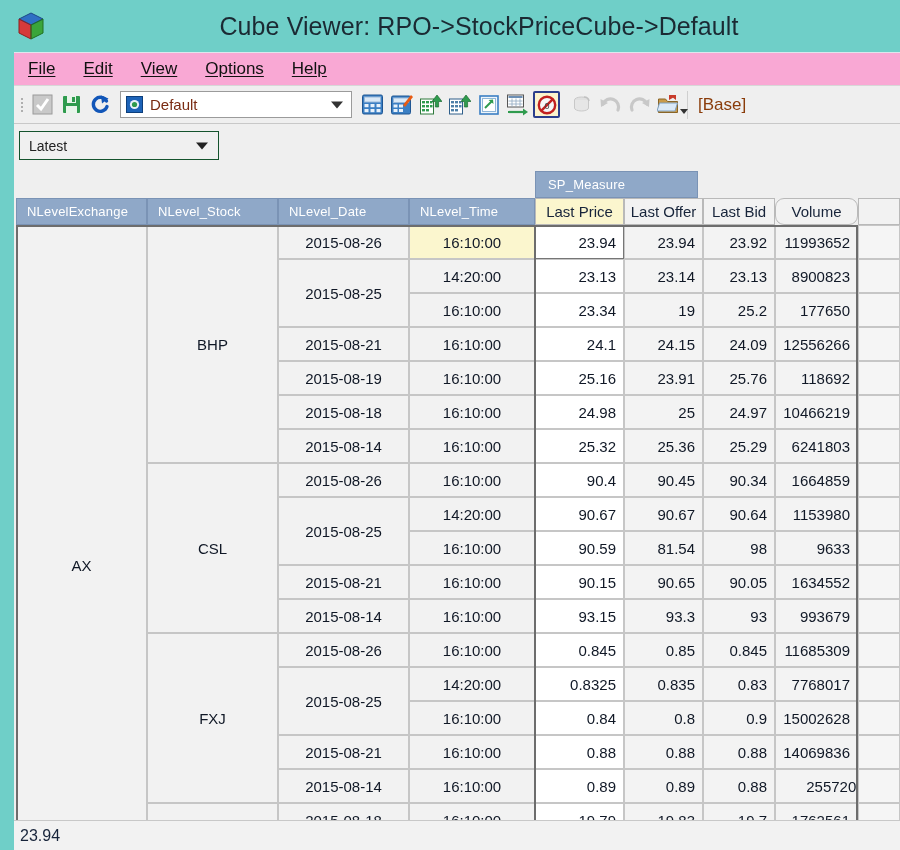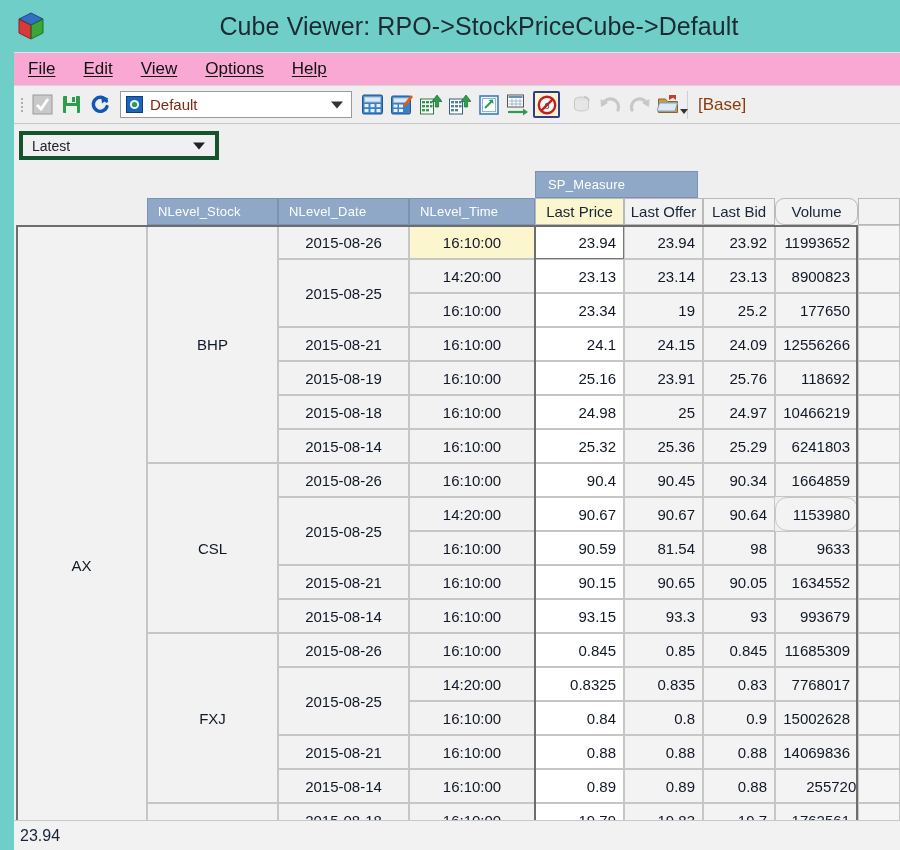--- a/index.html
+++ b/index.html
@@ -94,21 +94,21 @@
 
   
   .filterrow {
     position: absolute; top: 124px; left: 14px; width: 886px; height: 45px;
     background: #EFEFEF;
   }
   .filter-combo {
     position: absolute; left: 5px; top: 7px;
     width: 200px; height: 29px;
     background: #F0F0F0;
-    border: 4px solid #14532d;
+    border: 1px solid #14532d;
     display: flex; align-items: center;
   }
   .filter-combo .ftext { font-size: 14px; color: #222; margin-left: 9px; }
   .filter-combo .farrow {
     position: absolute; right: 10px; top: 50%; transform: translateY(-50%);
     width: 0; height: 0; border-left: 6px solid transparent; border-right: 6px solid transparent;
     border-top: 7px solid #222;
   }
 
   
@@ -392,20 +392,23 @@
     </div>
   </div>
 
   <div class="gridarea">
 
     <div class="measure-group">
       <span>SP_Measure</span>
     </div>
 
     <div class="hdr-row" id="hdr-row">
+        <div class="hdr-dim" style="left: 2px; width: 131px;">
+          <span>NLevelExchange</span>
+        </div>
         <div class="hdr-dim" style="left: 133px; width: 131px;">
           <span>NLevel_Stock</span>
         </div>
         <div class="hdr-dim" style="left: 264px; width: 131px;">
           <span>NLevel_Date</span>
         </div>
         <div class="hdr-dim" style="left: 395px; width: 126px;">
           <span>NLevel_Time</span>
         </div>
         <div class="hdr-meas hl" style="left: 521px; width: 89px;">
@@ -489,21 +492,21 @@
         <div class="cell dim" style="left: 395px; width: 126px; top: 238px; height: 34px;">16:10:00</div>
         <div class="cell num white" style="left: 521px; width: 89px; top: 238px; height: 34px;">90.4</div>
         <div class="cell num" style="left: 610px; width: 79px; top: 238px; height: 34px;">90.45</div>
         <div class="cell num" style="left: 689px; width: 72px; top: 238px; height: 34px;">90.34</div>
         <div class="cell num" style="left: 761px; width: 83px; top: 238px; height: 34px;">1664859</div>
         <div class="cell num" style="background: rgb(245, 245, 245); left: 844px; width: 42px; top: 238px; height: 34px;"></div>
         <div class="cell dim" style="left: 395px; width: 126px; top: 272px; height: 34px;">14:20:00</div>
         <div class="cell num white" style="left: 521px; width: 89px; top: 272px; height: 34px;">90.67</div>
         <div class="cell num" style="left: 610px; width: 79px; top: 272px; height: 34px;">90.67</div>
         <div class="cell num" style="left: 689px; width: 72px; top: 272px; height: 34px;">90.64</div>
-        <div class="cell num" style="left: 761px; width: 83px; top: 272px; height: 34px; border-radius: 12px;">1153980</div>
+        <div class="cell num" style="left: 761px; width: 83px; top: 272px; height: 34px;">1153980</div>
         <div class="cell num" style="background: rgb(245, 245, 245); left: 844px; width: 42px; top: 272px; height: 34px;"></div>
         <div class="cell dim" style="left: 395px; width: 126px; top: 306px; height: 34px;">16:10:00</div>
         <div class="cell num white" style="left: 521px; width: 89px; top: 306px; height: 34px;">90.59</div>
         <div class="cell num" style="left: 610px; width: 79px; top: 306px; height: 34px;">81.54</div>
         <div class="cell num" style="left: 689px; width: 72px; top: 306px; height: 34px;">98</div>
         <div class="cell num" style="left: 761px; width: 83px; top: 306px; height: 34px;">9633</div>
         <div class="cell num" style="background: rgb(245, 245, 245); left: 844px; width: 42px; top: 306px; height: 34px;"></div>
         <div class="cell dim" style="left: 395px; width: 126px; top: 340px; height: 34px;">16:10:00</div>
         <div class="cell num white" style="left: 521px; width: 89px; top: 340px; height: 34px;">90.15</div>
         <div class="cell num" style="left: 610px; width: 79px; top: 340px; height: 34px;">90.65</div>

